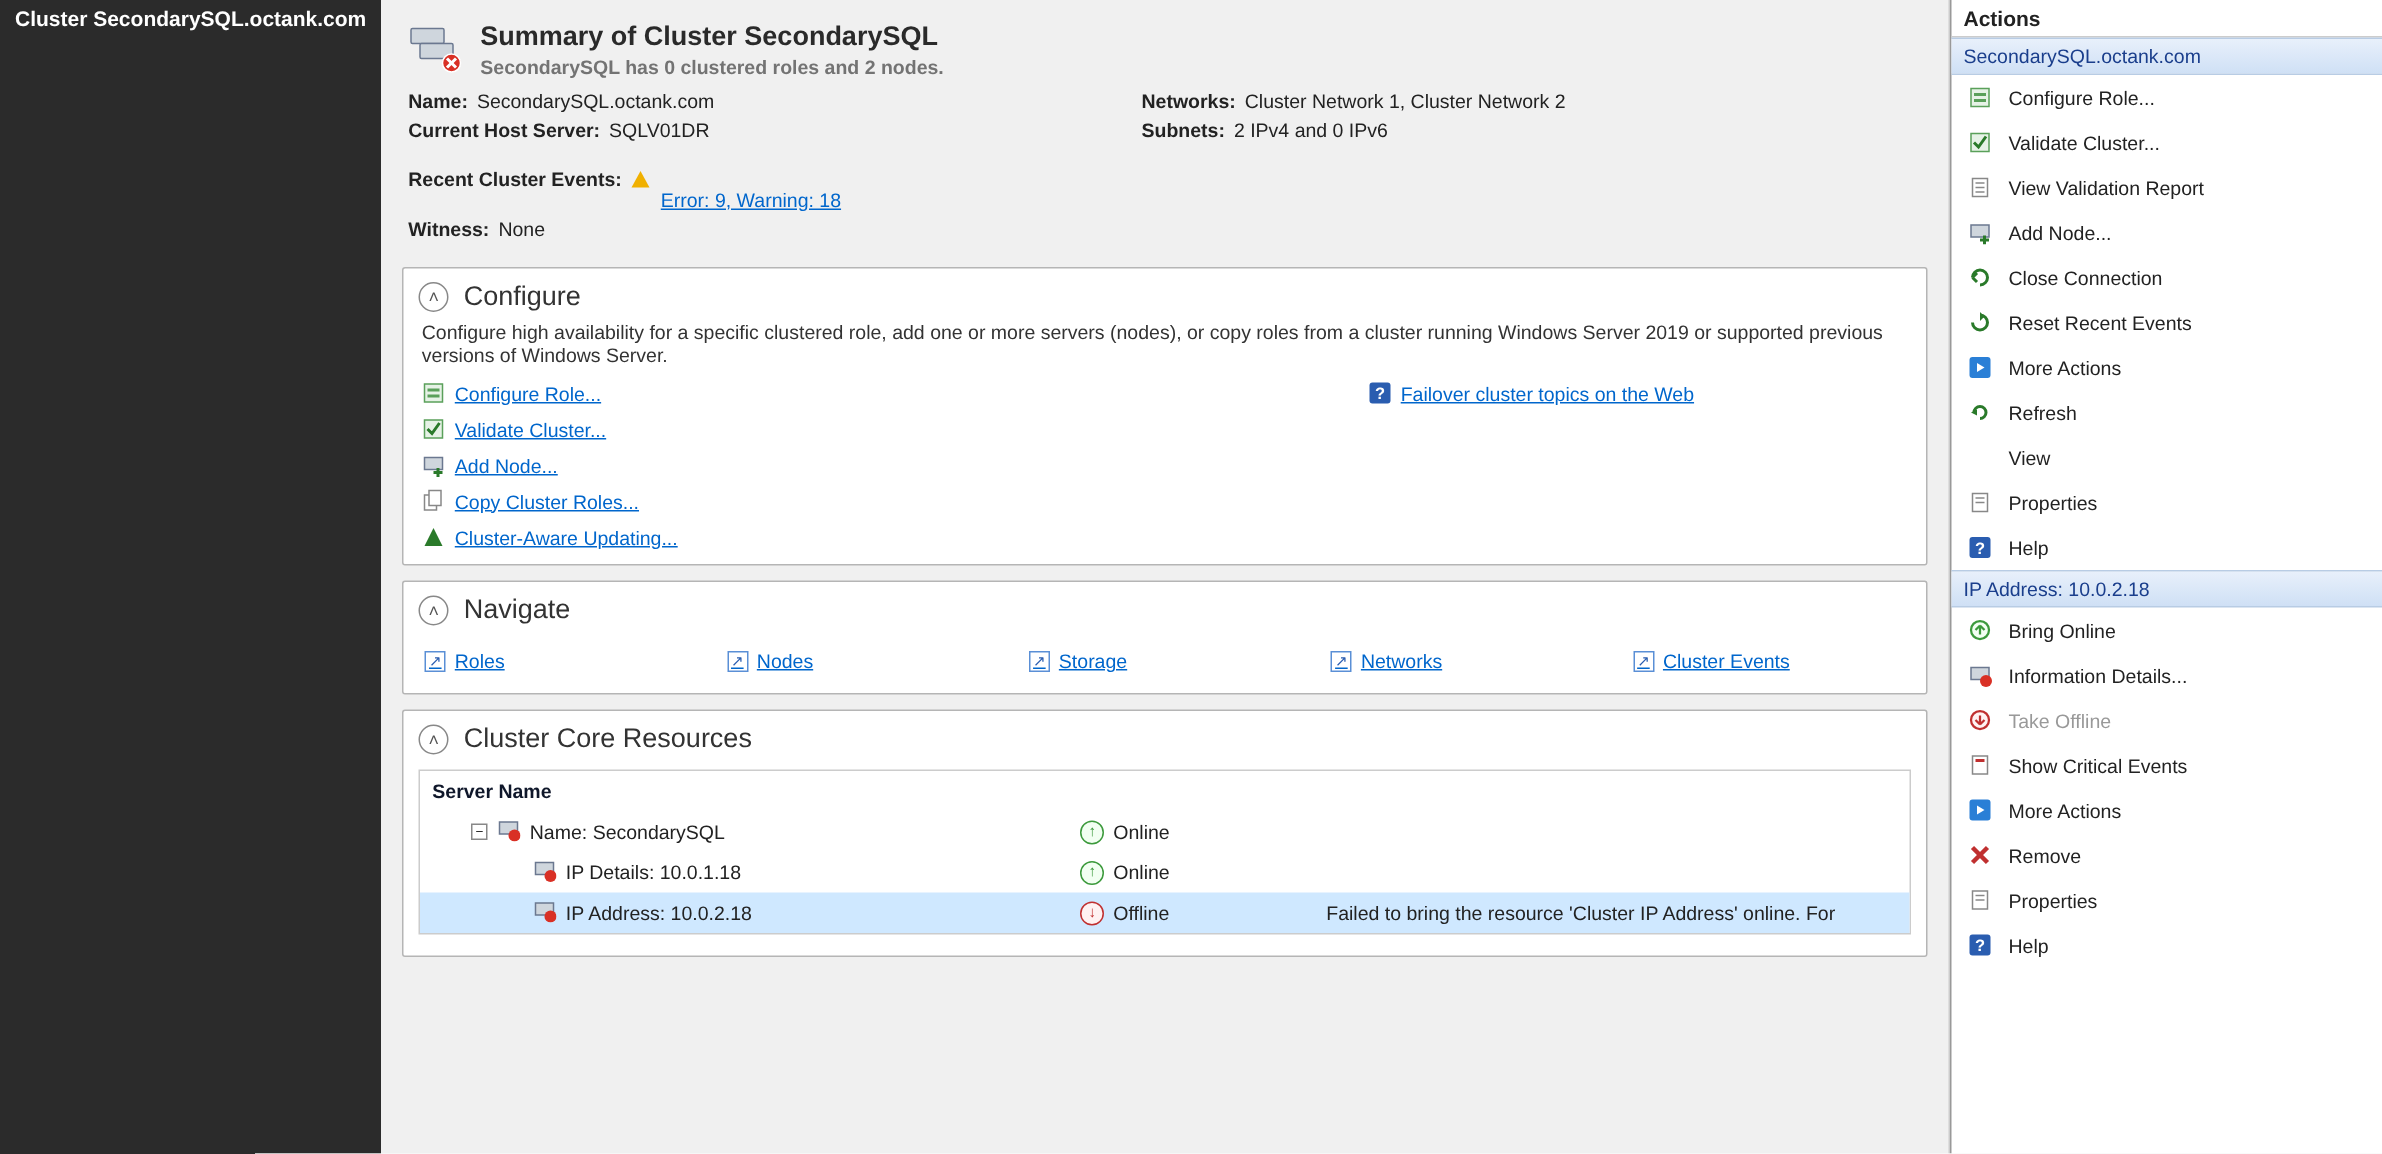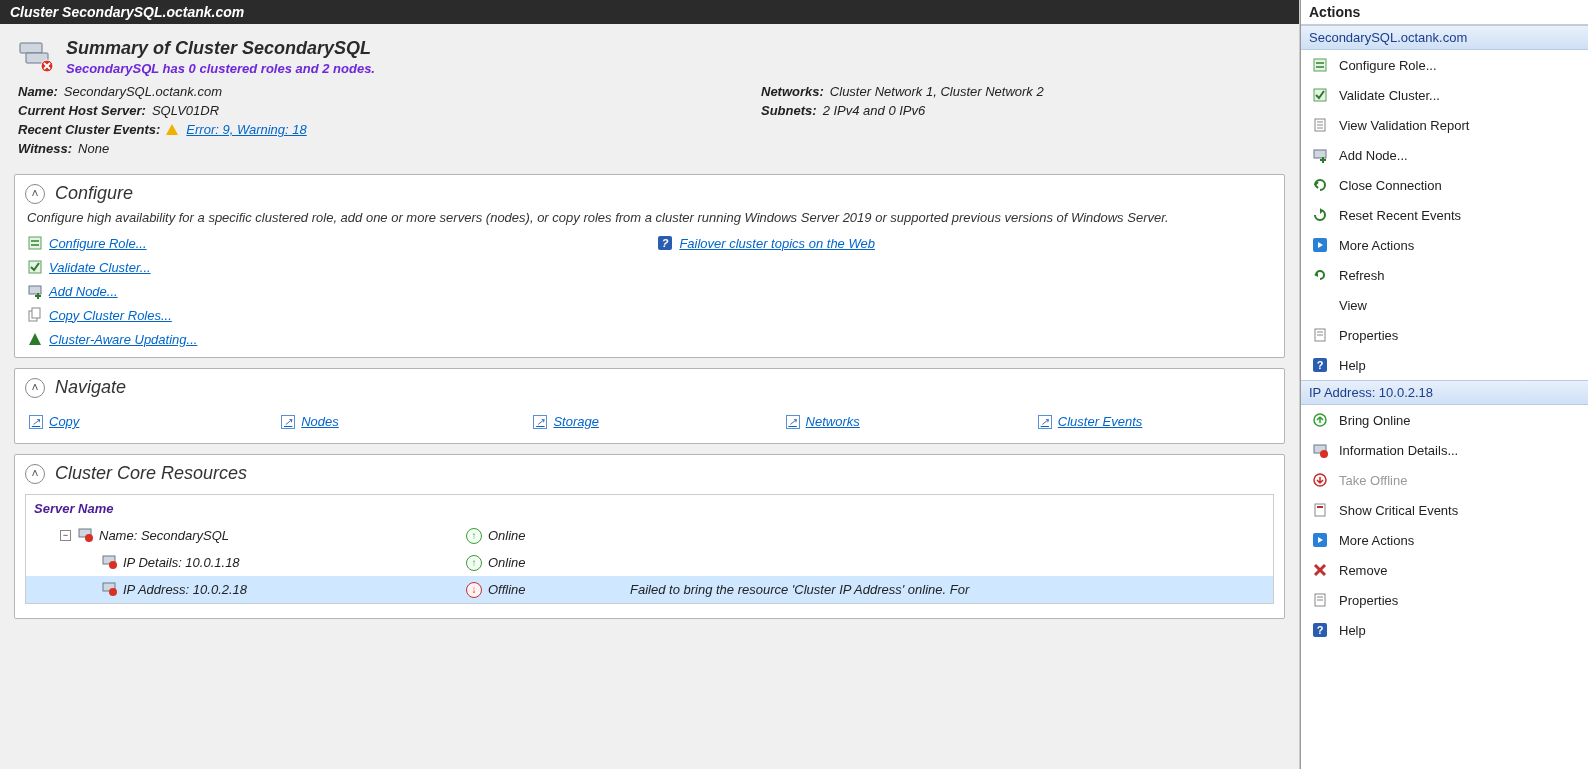--- a/index.html
+++ b/index.html
@@ -10,24 +10,23 @@
     color: #222;
     background: #fff;
     display: flex;
     height: 769px;
     width: 1588px;
     overflow: hidden;
   }
   .main-panel {
     flex: 1;
     display: flex;
-    flex-direction: column;
+    flex-direction: row;
     border-right: 1px solid #ccc;
     background: #f0f0f0;
-    font-style: italic;
   }
   .title-bar {
     background: #2b2b2b;
     color: #fff;
     font-weight: bold;
     padding: 4px 10px;
     font-size: 14px;
   }
   .content {
     padding: 8px 14px;
@@ -42,29 +41,29 @@
   }
   .summary-icon-wrap {
     width: 36px; height: 36px; position: relative;
   }
   .summary-text h2 {
     margin: 0 0 2px 0;
     font-size: 18px;
     font-weight: bold;
     color: #2a2a2a;
   }
-  .summary-sub { font-weight: bold; color: #6d28d9; font-size: 13px; }
+  .summary-sub { font-weight: bold; color: #737373; font-size: 13px; }
   .info-grid {
     display: flex;
     padding: 6px 4px 8px 4px;
   }
   .info-col { display: flex; flex-direction: column; gap: 4px; }
   .info-row { display: flex; gap: 6px; align-items: center; }
   .info-label { font-weight: bold; min-width: 0; }
-  .link { color: #0066cc; text-decoration: underline; cursor: pointer; }
+  .link { color: #0066cc; text-decoration: underline; cursor: pointer; margin-top: 28px; }
   .warn-icon {
     display: inline-block; width: 0; height: 0;
     border-left: 6px solid transparent;
     border-right: 6px solid transparent;
     border-bottom: 11px solid #f0b000;
     position: relative;
     margin-right: 2px;
   }
   .panel {
     background: #fff;
@@ -132,21 +131,21 @@
   }
   .res-head-row > div {
     padding: 5px 8px;
     border-right: 1px solid #e2e2e2;
   }
   .res-col-name { width: 440px; }
   .res-col-status { width: 144px; }
   .res-col-info { flex: 1; border-right: none !important; }
   .res-group {
     font-weight: bold;
-    color: #4c1d95;
+    color: #0f172a;
     padding: 6px 8px;
   }
   .res-row {
     display: flex;
     align-items: center;
     padding: 4px 0;
   }
   .res-row.selected {
     background: #cfe8ff;
   }
@@ -336,21 +335,21 @@
     </div>
 
     <div class="panel">
       <div class="panel-head">
         <div class="collapse-btn">˄</div>
         <div class="panel-title">Navigate</div>
       </div>
       <div class="nav-links" id="navigate-links">
           <div class="nav-link">
             <span class="nav-arrow">↗</span>
-            <span>Copy</span>
+            <span>Roles</span>
           </div>
           <div class="nav-link">
             <span class="nav-arrow">↗</span>
             <span>Nodes</span>
           </div>
           <div class="nav-link">
             <span class="nav-arrow">↗</span>
             <span>Storage</span>
           </div>
           <div class="nav-link">

